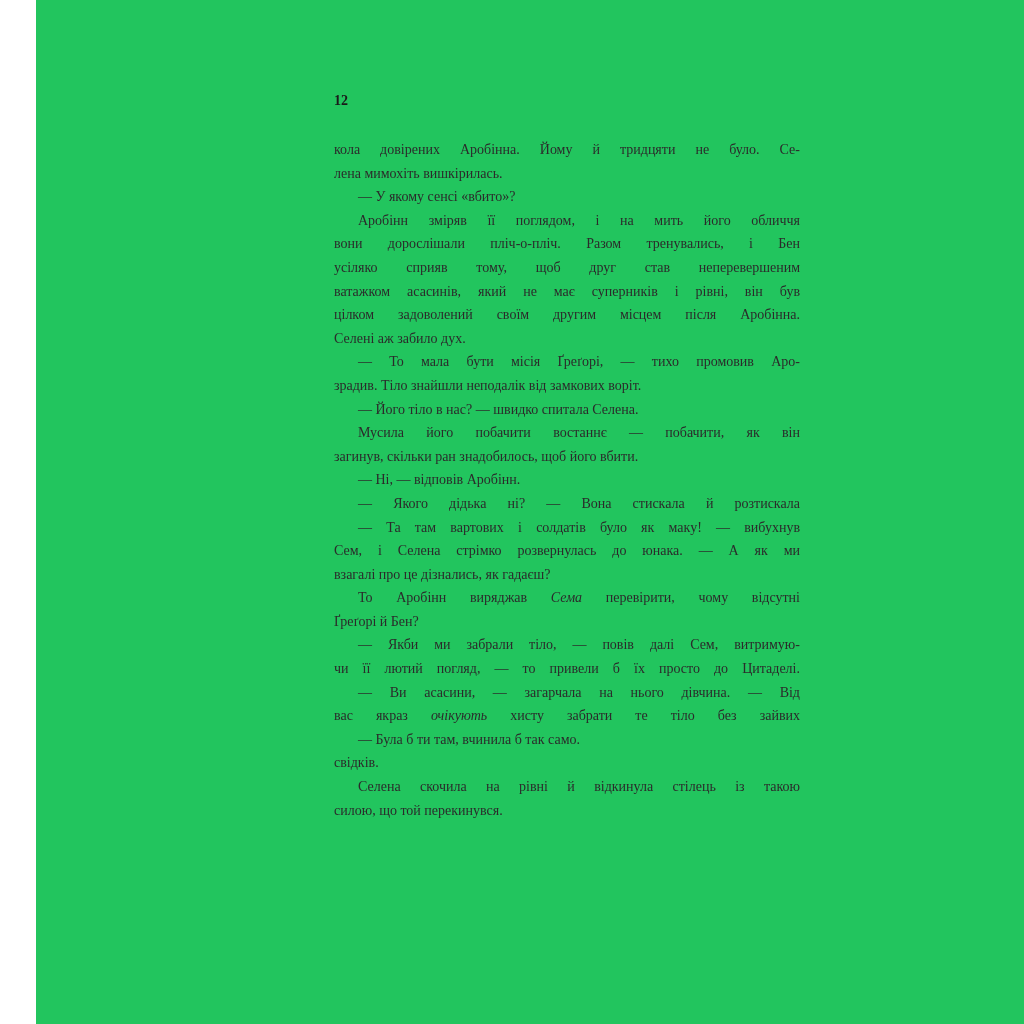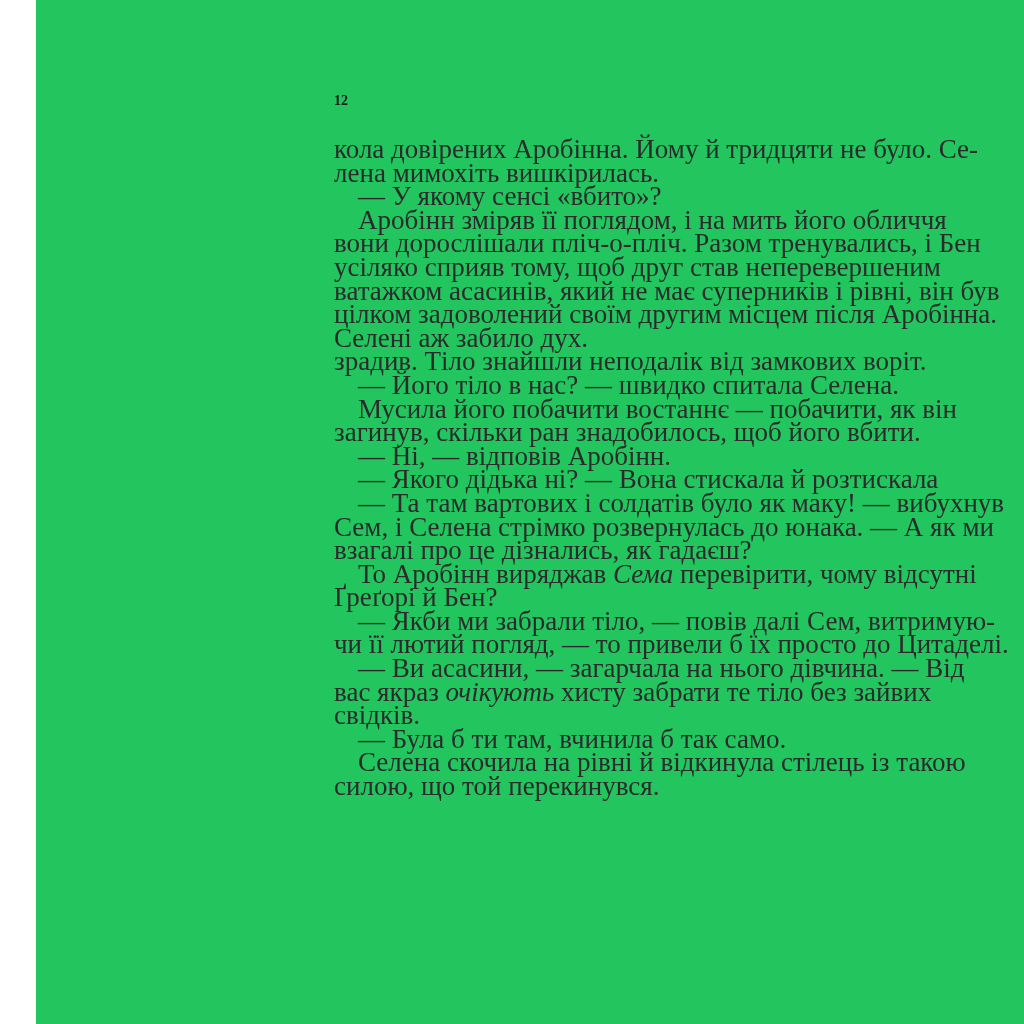--- a/index.html
+++ b/index.html
@@ -30,21 +30,21 @@
       font-weight: bold;
       font-size: 14px;
       color: #1a1a1a;
     }
     .text-block {
       position: absolute;
       left: 298px;
       top: 138px;
       width: 466px;
       font-family: "Liberation Serif", "DejaVu Serif", serif;
-      font-size: 27px;
+      font-size: 14px;
       color: #2b2b2b;
     }
     .line {
       height: 23.6px;
       line-height: 23.6px;
       white-space: nowrap;
       text-align: justify;
       text-align-last: justify;
     }
     .line.last {
@@ -66,37 +66,38 @@
   <div class="text-block">
     <div class="line">кола довірених Аробінна. Йому й тридцяти не було. Се-</div>
     <div class="line last">лена мимохіть вишкірилась.</div>
     <div class="line indent last">— У якому сенсі «вбито»?</div>
     <div class="line indent">Аробінн зміряв її поглядом, і на мить його обличчя</div>
     <div class="line">вони дорослішали пліч-о-пліч. Разом тренувались, і Бен</div>
     <div class="line">усіляко сприяв тому, щоб друг став неперевершеним</div>
     <div class="line">ватажком асасинів, який не має суперників і рівні, він був</div>
     <div class="line">цілком задоволений своїм другим місцем після Аробінна.</div>
     <div class="line last">Селені аж забило дух.</div>
+    <div class="line indent">— То мала бути місія Ґреґорі, — тихо промовив Аро-</div>
     <div class="line last">зрадив. Тіло знайшли неподалік від замкових воріт.</div>
     <div class="line indent last">— Його тіло в нас? — швидко спитала Селена.</div>
     <div class="line indent">Мусила його побачити востаннє — побачити, як він</div>
     <div class="line last">загинув, скільки ран знадобилось, щоб його вбити.</div>
     <div class="line indent last">— Ні, — відповів Аробінн.</div>
     <div class="line indent">— Якого дідька ні? — Вона стискала й розтискала</div>
     <div class="line indent">— Та там вартових і солдатів було як маку! — вибухнув</div>
     <div class="line">Сем, і Селена стрімко розвернулась до юнака. — А як ми</div>
     <div class="line last">взагалі про це дізнались, як гадаєш?</div>
     <div class="line indent">
       <span>То Аробінн виряджав </span><em>Сема</em><span> перевірити, чому відсутні</span>
     </div>
     <div class="line last">Ґреґорі й Бен?</div>
     <div class="line indent">— Якби ми забрали тіло, — повів далі Сем, витримую-</div>
     <div class="line">чи її лютий погляд, — то привели б їх просто до Цитаделі.</div>
     <div class="line indent">— Ви асасини, — загарчала на нього дівчина. — Від</div>
     <div class="line">
       <span>вас якраз </span><em>очікують</em><span> хисту забрати те тіло без зайвих</span>
     </div>
+    <div class="line indent last">— Була б ти там, вчинила б так само.</div>
     <div class="line last">свідків.</div>
-    <div class="line indent last">— Була б ти там, вчинила б так само.</div>
     <div class="line indent">Селена скочила на рівні й відкинула стілець із такою</div>
     <div class="line last">силою, що той перекинувся.</div>
   </div>
 </div>
 
 </body></html>

